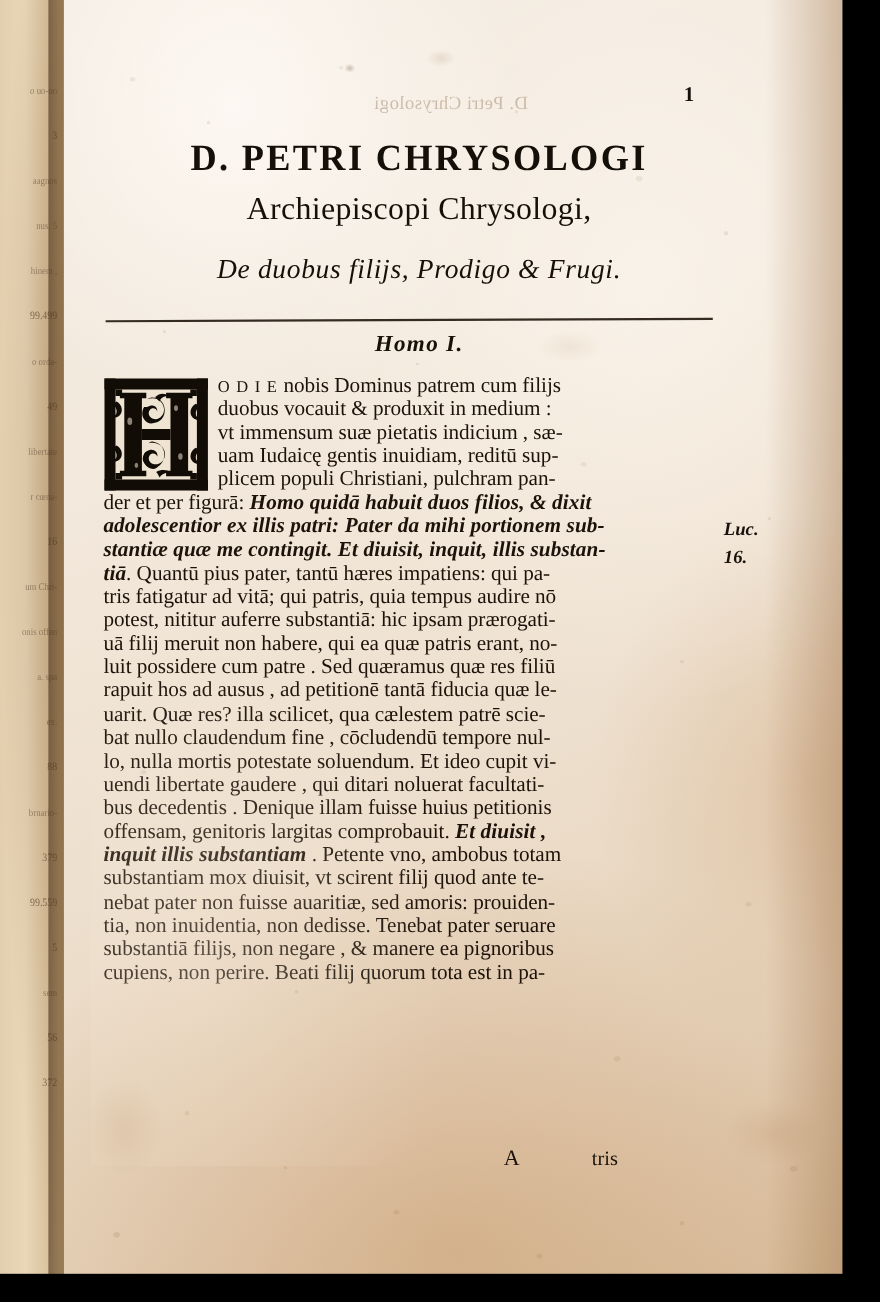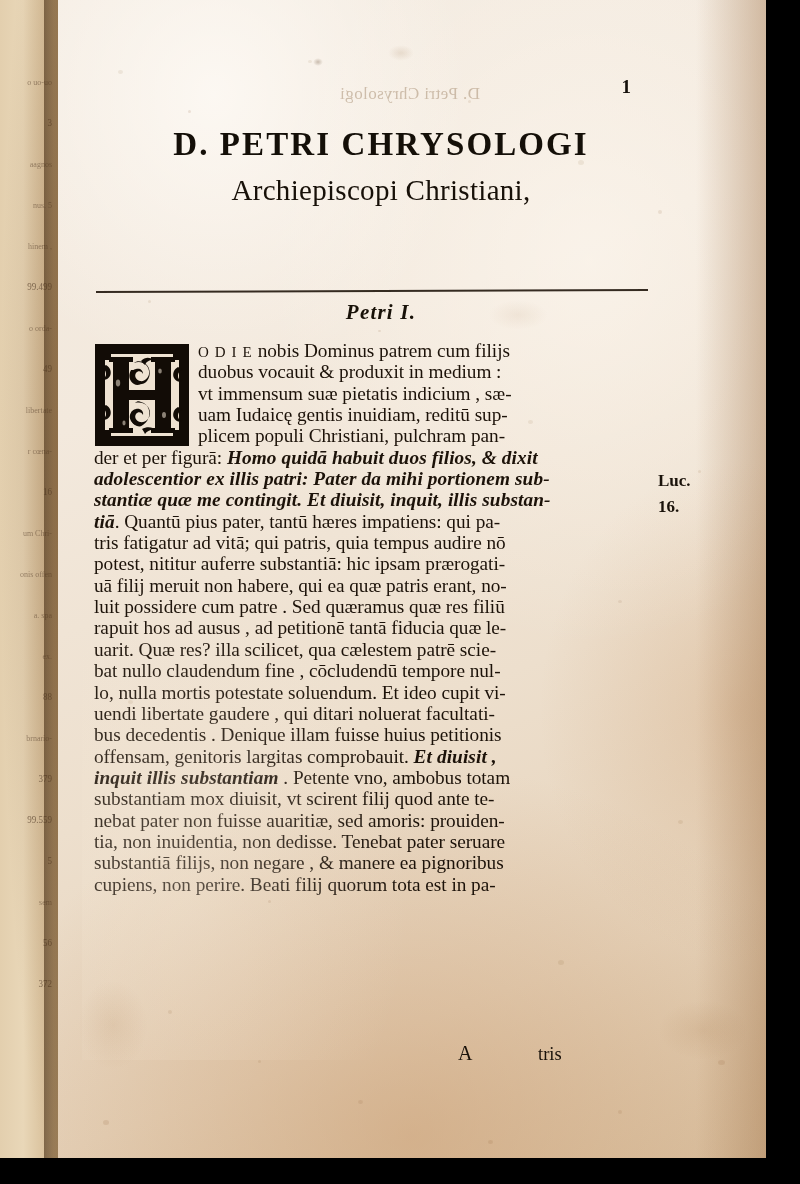--- a/index.html
+++ b/index.html
@@ -126,21 +126,21 @@
     font-family:"Liberation Serif",serif;
     letter-spacing:-0.05px;
   }
   .ln.ind{padding-left:104px;}
   .ln i{font-style:italic;font-weight:700;letter-spacing:.1px;}
   .ln .sc{font-size:15px;letter-spacing:1.1px;}
 
   
   #margin-note{
     position:absolute;left:600px;top:468px;
-    font-size:17px;font-weight:700;color:#1a120a;
+    font-size:17px;font-weight:700;font-style:italic;color:#1a120a;
     line-height:26px;font-family:"Liberation Serif",serif;
   }
 
   
   #sig{
     position:absolute;left:400px;top:1042px;
     font-size:20px;color:#1a120a;font-family:"Liberation Serif",serif;
   }
   #catch{
     position:absolute;left:480px;top:1044px;
@@ -187,25 +187,26 @@
 
   <div id="gutter"></div>
 
   <div id="page">
 
     <div id="showthrough">D. Petri Chrysologi</div>
 
     <div id="folio">1</div>
 
     <div id="title1" class="txt">D. PETRI CHRYSOLOGI</div>
-    <div id="title2" class="txt">Archiepiscopi Christiani,</div>
+    <div id="title2" class="txt">Archiepiscopi Chrysologi,</div>
+    <div id="title3" class="txt">De duobus filijs, Prodigo &amp; Frugi.</div>
 
     <div id="rule"></div>
 
-    <div id="sermo" class="txt">Petri  I.</div>
+    <div id="sermo" class="txt">Homo  I.</div>
 
     <div id="initial">
       <svg viewBox="0 0 96 104" xmlns="http://www.w3.org/2000/svg">
         <rect x="1" y="1" width="94" height="102" fill="#efe3d2"></rect>
         <g fill="#120c06">
 
           <path d="M1,1 H95 V11 H1 Z"></path>
           <path d="M1,93 H95 V103 H1 Z"></path>
           <path d="M1,1 V103 H11 V1 Z"></path>
           <path d="M85,1 V103 H95 V1 Z"></path>

